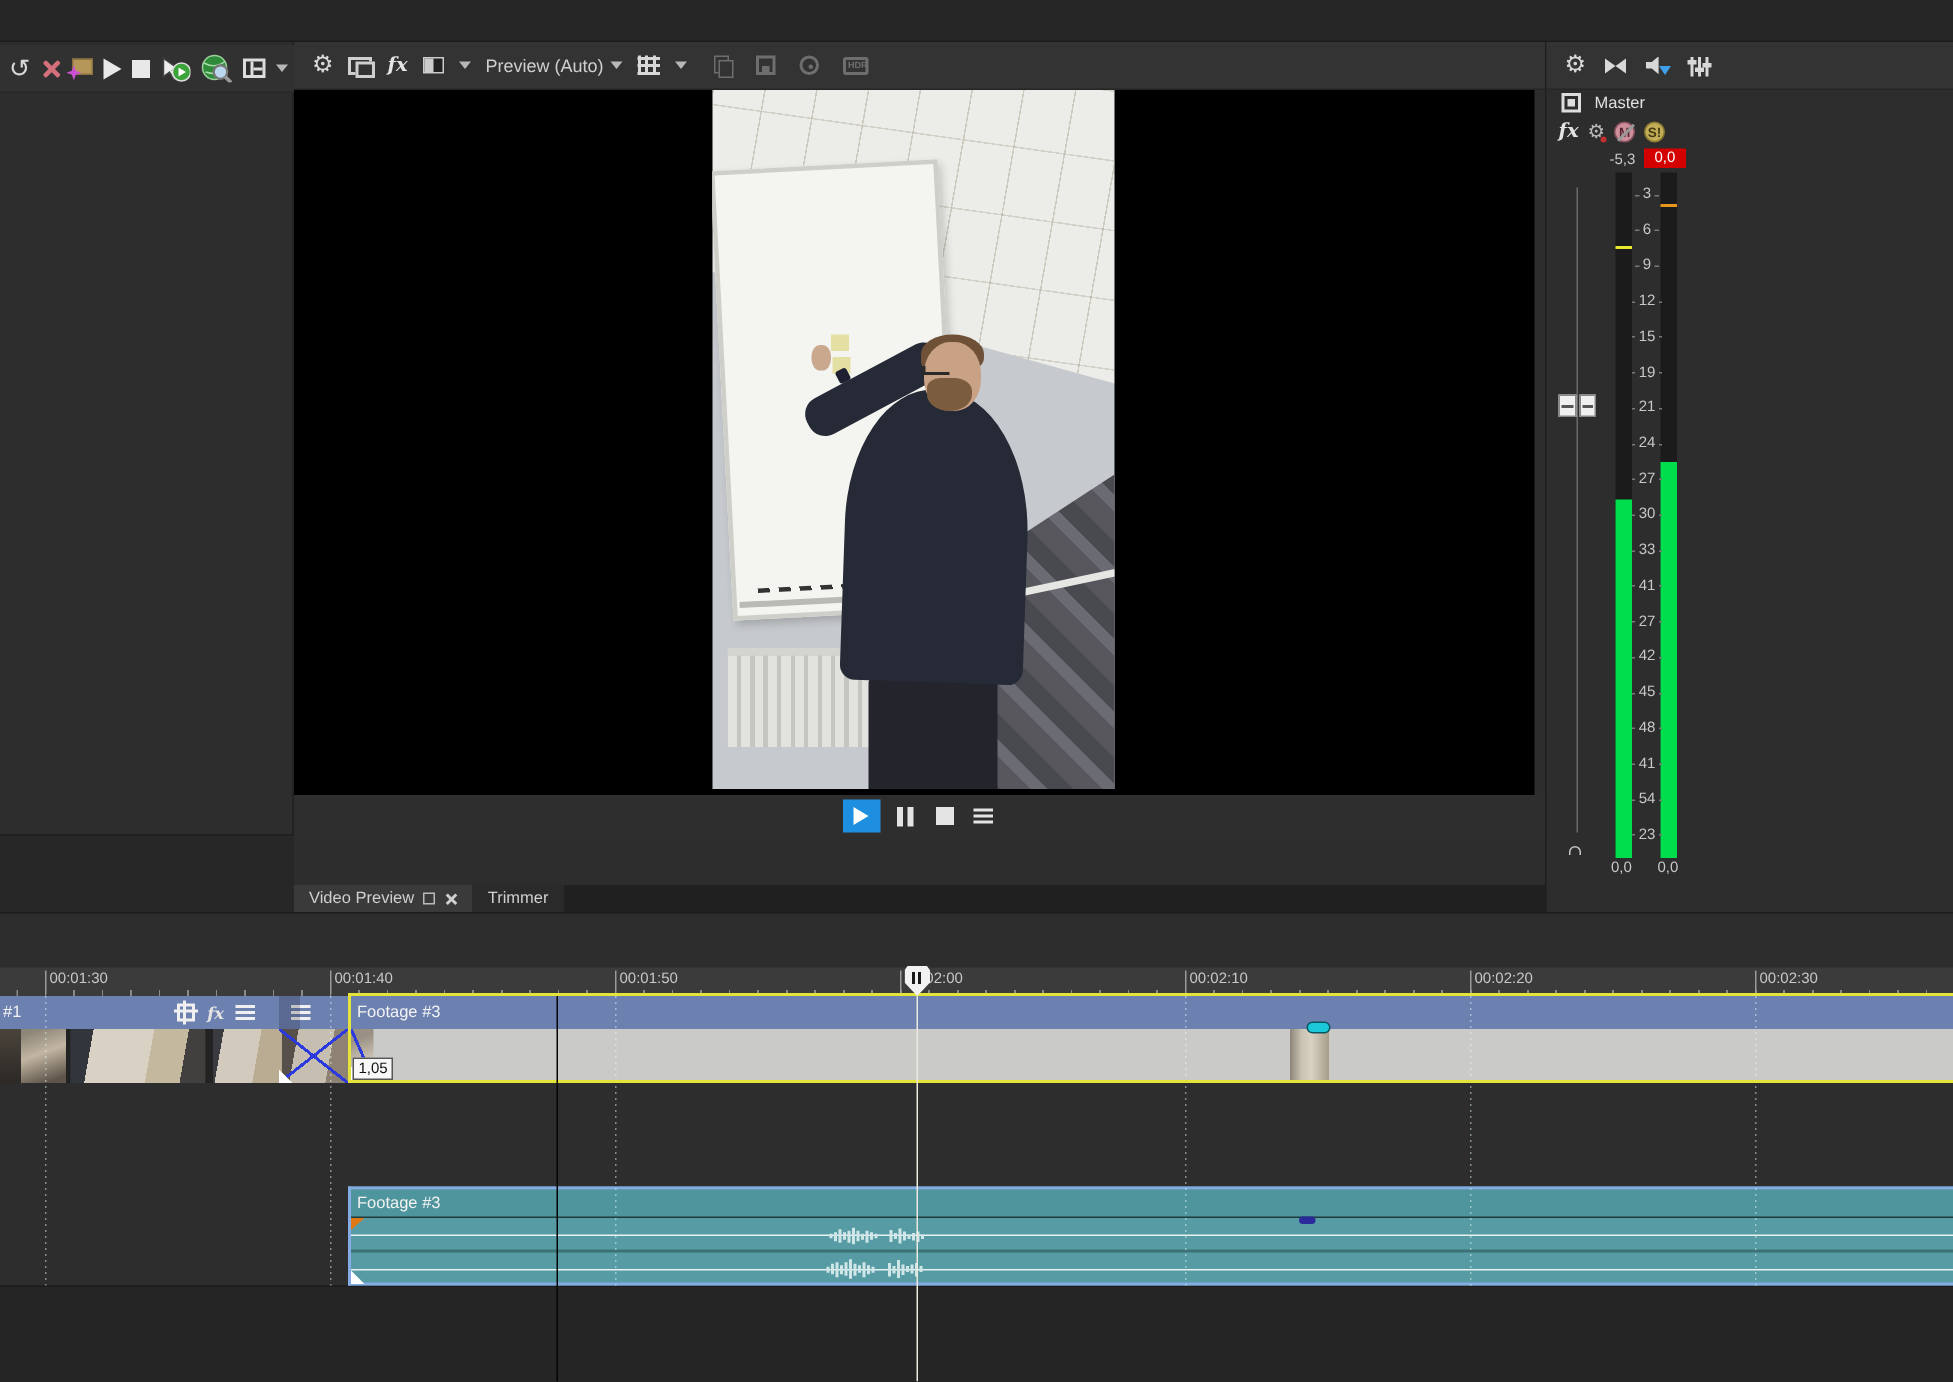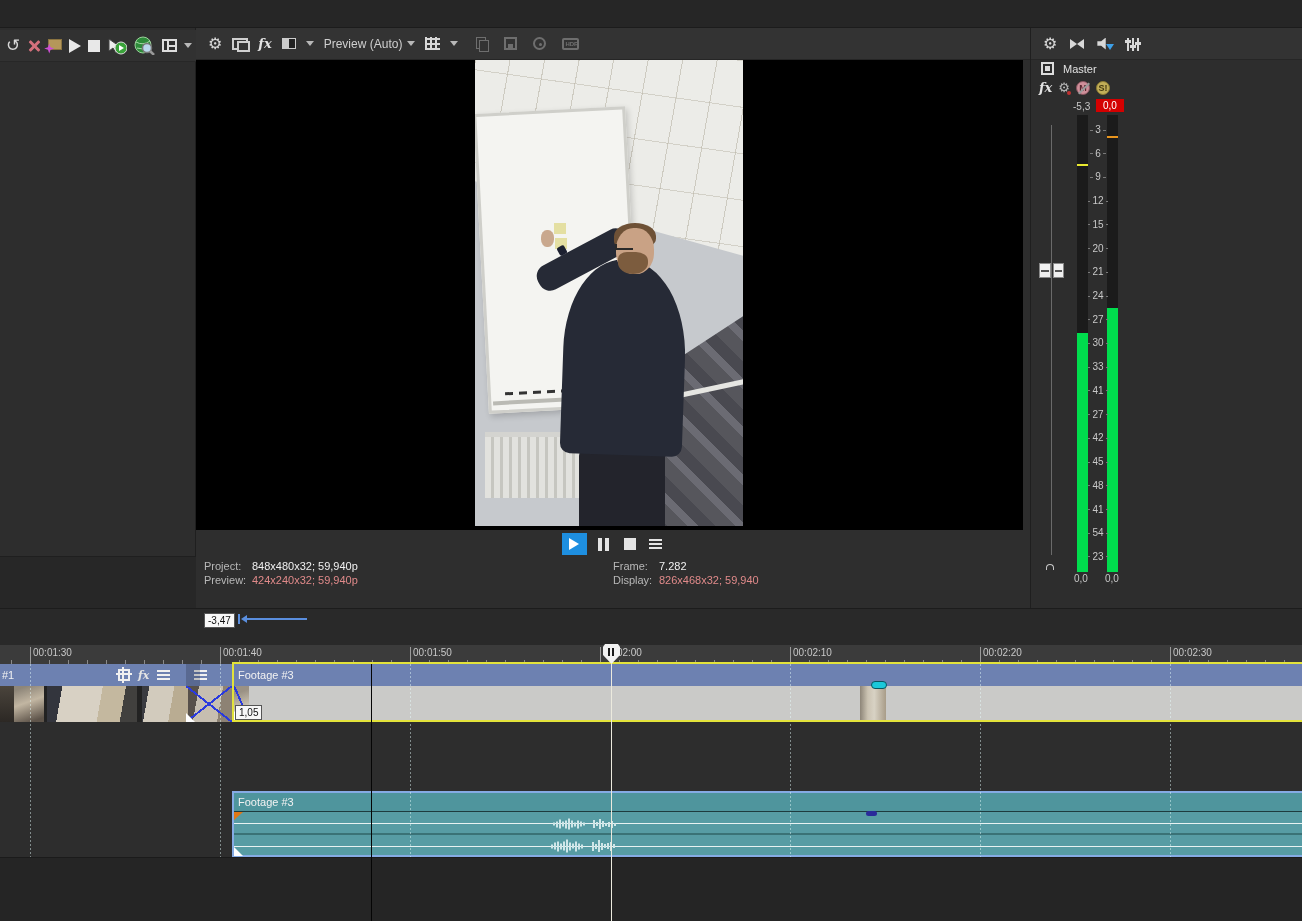--- a/index.html
+++ b/index.html
@@ -273,31 +273,31 @@
       <span class="t-stop">
           <i></i>
         </span>
       <span class="t-menu">
           <i></i>
           <i></i>
           <i></i>
         </span>
     </div>
 
-    <div class="status">
-      <span class="abs st-label" style="left:8px;top:2px">Project:</span>
-      <span class="abs st-white" style="left:56px;top:2px">848x480x32; 59,940p</span>
-      <span class="abs st-label" style="left:8px;top:16px">Preview:</span>
-      <span class="abs st-red" style="left:56px;top:16px">424x240x32; 59,940p</span>
-      <span class="abs st-label" style="left:417px;top:2px">Frame:</span>
-      <span class="abs st-white" style="left:463px;top:2px">7.282</span>
-      <span class="abs st-label" style="left:417px;top:16px">Display:</span>
-      <span class="abs st-red" style="left:463px;top:16px">826x468x32; 59,940</span>
-    </div>
-
+
+    <div class="tabbar">
+      <div class="tab active">
+        <span>Video Preview</span>
+        <span class="tab-restore"></span>
+        <span class="tab-close"></span>
+      </div>
+      <div class="tab">
+        <span>Trimmer</span>
+      </div>
+    </div>
   </div>
 
   <div class="abs master-panel">
     <div class="mb-toolbar">
       <span class="ico glyph" style="font-size:16px">⚙</span>
       <span class="ico icon-downmix"></span>
       <span class="ico">
           <span class="icon-speaker"></span>
           <span class="blue-down"></span>
         </span>
@@ -341,21 +341,21 @@
       <div class="peak-line" style="top:21px;background:var(--peak_orange)"></div>
       <div class="meter-bar" style="height:264px"></div>
     </div>
 
     <div class="scale-col">
       <span>3</span>
         <span>6</span>
       <span>9</span>
         <span>12</span>
       <span>15</span>
-        <span>20</span>
+        <span>19</span>
       <span>21</span>
         <span>24</span>
       <span>27</span>
         <span>30</span>
       <span>33</span>
         <span>41</span>
       <span>27</span>
         <span>42</span>
       <span>45</span>
         <span>48</span>
@@ -364,28 +364,20 @@
       <span>23</span>
     </div>
 
     <span class="abs icon-lock" style="left:13px;top:540px"></span>
     <span class="abs" style="left:43px;top:545px;font-size:10px;color:#c8c8c8">0,0</span>
     <span class="abs" style="left:74px;top:545px;font-size:10px;color:#c8c8c8">0,0</span>
 
   </div>
 
   <div class="abs timeline">
-    <div class="tl-upper">
-      <span class="tooltip" style="left:204px;top:4px">-3,47</span>
-      <span class="dragline">
-          <i class="bar"></i>
-          <i class="head"></i>
-          <i class="line"></i>
-        </span>
-    </div>
 
     <div class="ruler">
       <span class="ruler-label" style="left:33px">00:01:30</span>
       <span class="ruler-label" style="left:223px">00:01:40</span>
       <span class="ruler-label" style="left:413px">00:01:50</span>
       <span class="ruler-label" style="left:603px">00:02:00</span>
       <span class="ruler-label" style="left:793px">00:02:10</span>
       <span class="ruler-label" style="left:983px">00:02:20</span>
       <span class="ruler-label" style="left:1173px">00:02:30</span>
     </div>

